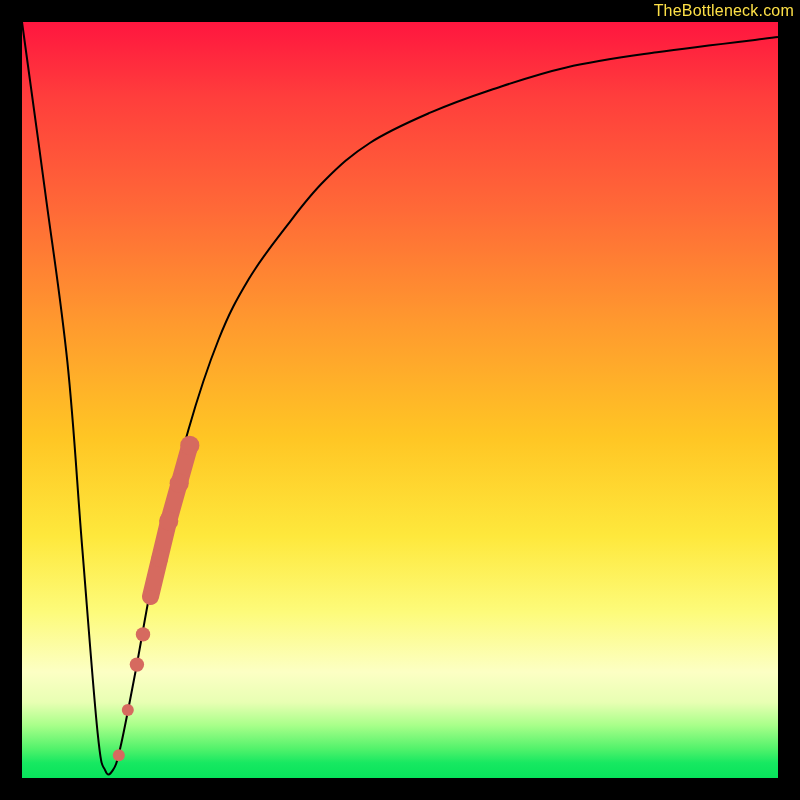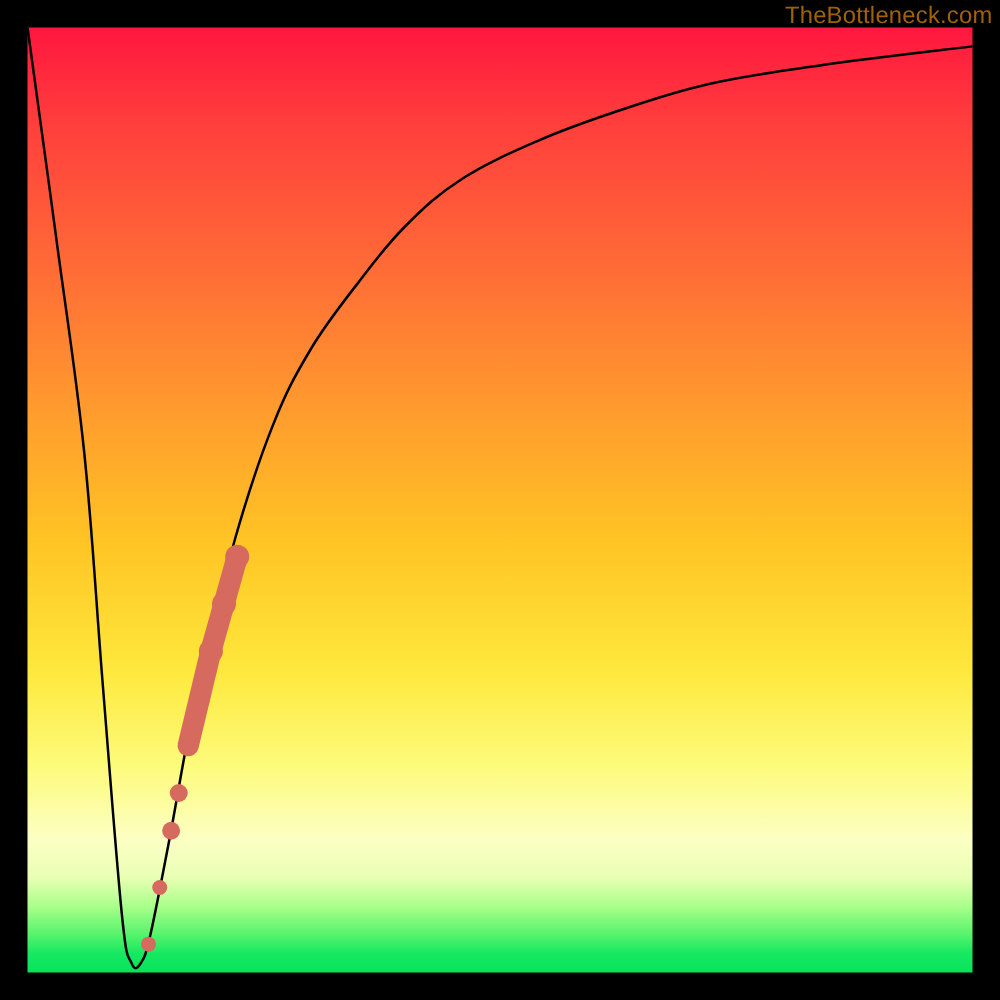--- a/index.html
+++ b/index.html
@@ -37,22 +37,22 @@
       #a9ff8a 93%,
       #56f36c 96%,
       #17e861 98%,
       #07e35b 100%
     );
   }
   .watermark {
     position: absolute;
     top: 2px;
     right: 6px;
-    color: #a16207;
-    font-size: 19px;
+    color: #fde047;
+    font-size: 16px;
     font-weight: 500;
     letter-spacing: 0.2px;
     user-select: none;
   }
   svg.curve {
     position: absolute;
     left: 0; top: 0;
     width: 756px;
     height: 756px;
     overflow: visible;

